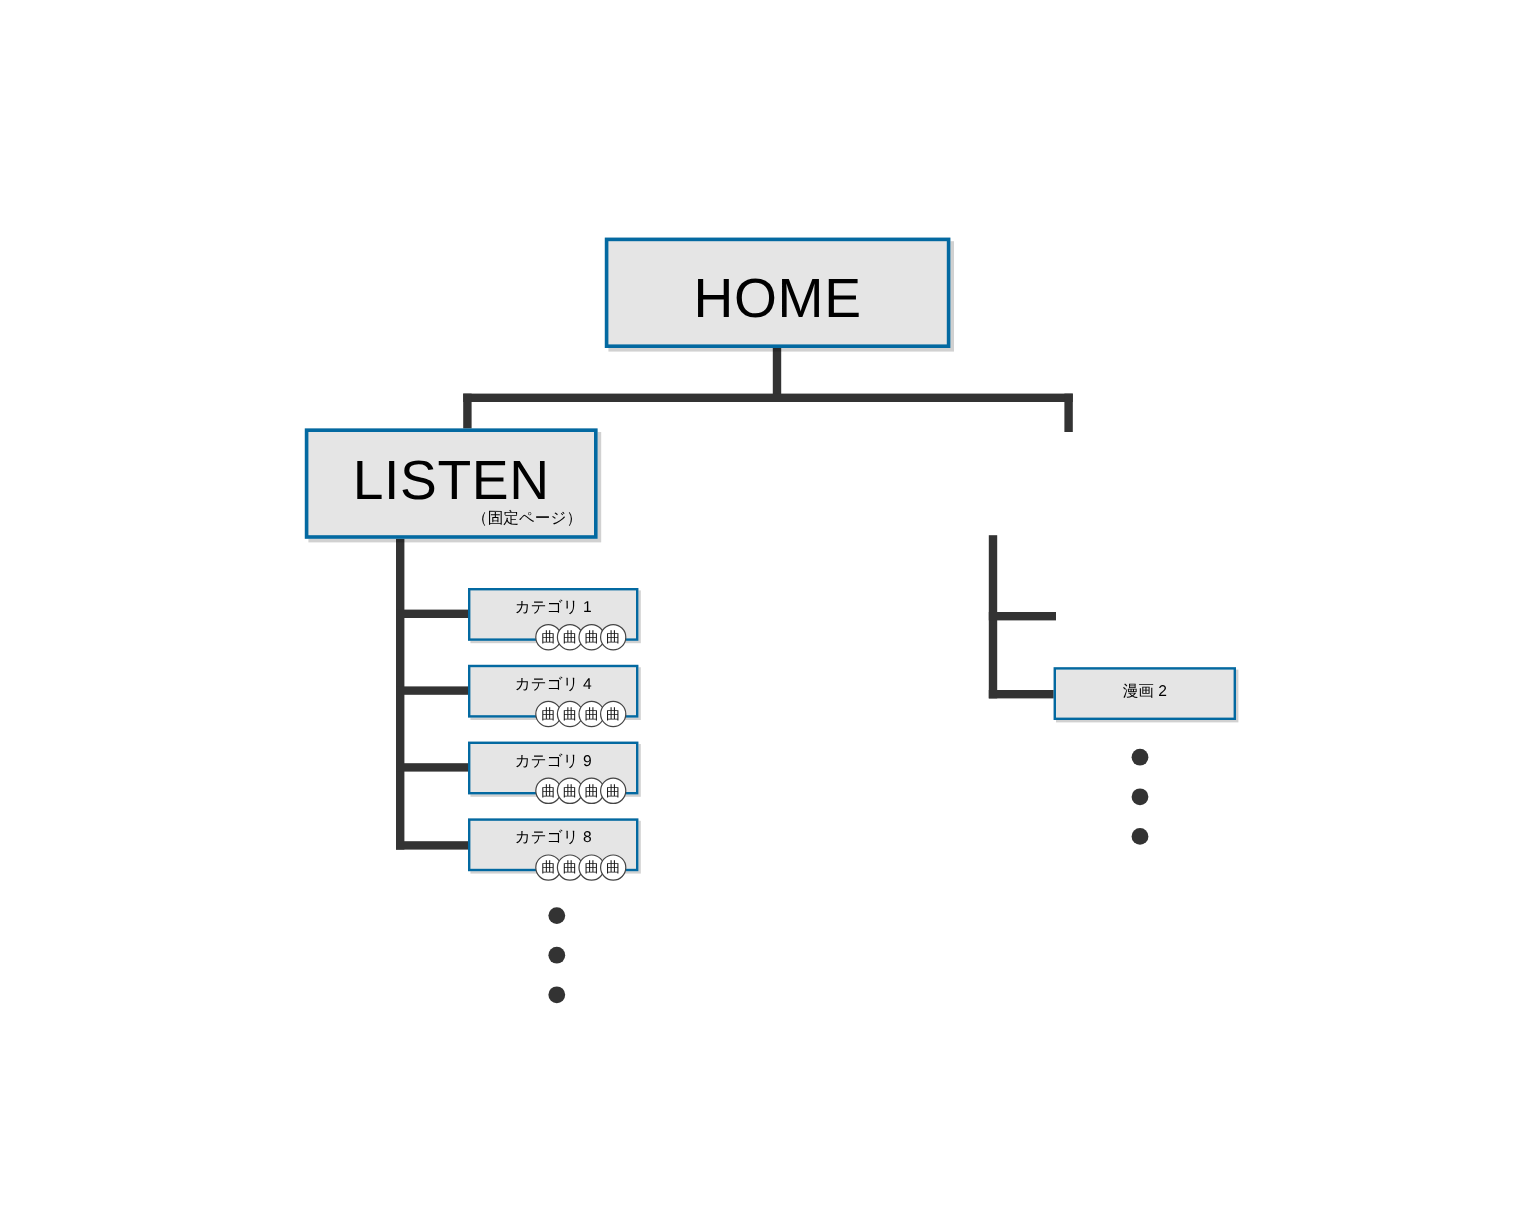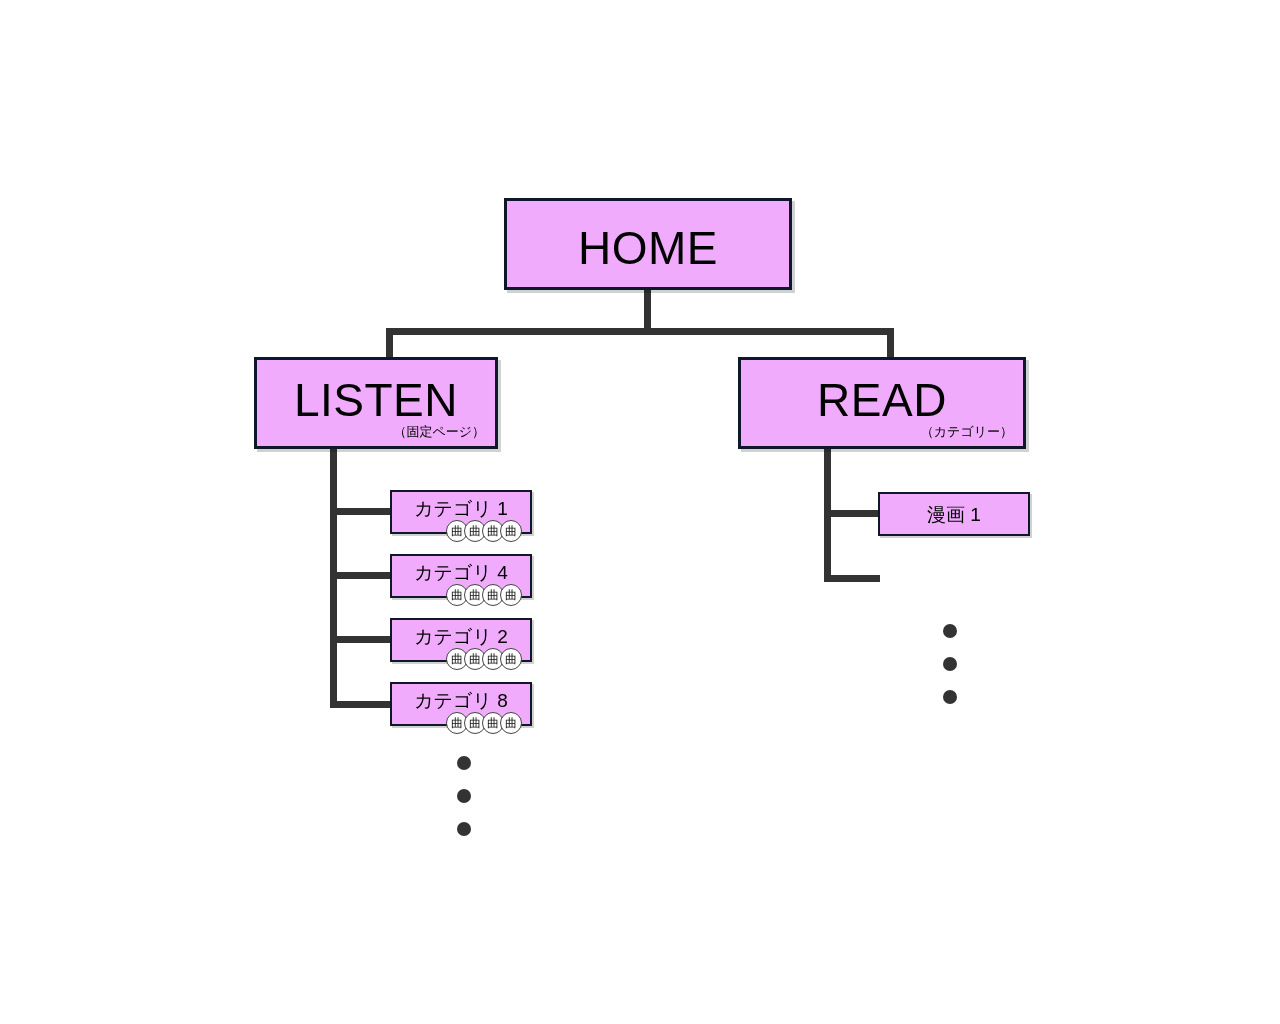--- a/index.html
+++ b/index.html
@@ -23,22 +23,22 @@
   
   .line {
     position: absolute;
     background: #333333;
   }
 
   
   .node {
     position: absolute;
     box-sizing: border-box;
-    background: #f0abfc;
-    border: 3px solid #0f172a;
+    background: #e5e5e5;
+    border: 3px solid #0369a1;
     box-shadow: 3px 3px 0 rgba(0,0,0,0.18);
   }
 
   
   .node-major {
     display: block;
   }
   .node-major .label {
     position: absolute;
     left: 0;
@@ -105,21 +105,21 @@
   
   .node-leaf {
     border-width: 2px;
     box-shadow: 2px 2px 0 rgba(0,0,0,0.18);
   }
   .node-leaf .leaf-label {
     position: absolute;
     left: 0;
     right: 0;
     text-align: center;
-    font-size: 19px;
+    font-size: 13px;
     color: #000000;
     line-height: 1;
   }
 
   
   .cat-box {
     left: 390px;
     width: 142px;
     height: 44px;
   }
@@ -214,24 +214,20 @@
 
   <div class="node node-major" id="node-home">
     <span class="label">HOME</span>
   </div>
 
   <div class="node node-major" id="node-listen">
     <span class="label">LISTEN</span>
     <span class="sublabel">（固定ページ）</span>
   </div>
 
-  <div class="node node-major" id="node-read">
-    <span class="label">READ</span>
-    <span class="sublabel">（カテゴリー）</span>
-  </div>
 
   <div class="node node-leaf cat-box" id="cat-1">
     <span class="leaf-label">カテゴリ 1</span>
     <span class="song-chips">
       <span class="song-chip">曲</span>
       <span class="song-chip">曲</span>
       <span class="song-chip">曲</span>
       <span class="song-chip">曲</span>
     </span>
   </div>
@@ -240,43 +236,43 @@
     <span class="leaf-label">カテゴリ 4</span>
     <span class="song-chips">
       <span class="song-chip">曲</span>
       <span class="song-chip">曲</span>
       <span class="song-chip">曲</span>
       <span class="song-chip">曲</span>
     </span>
   </div>
 
   <div class="node node-leaf cat-box" id="cat-3">
-    <span class="leaf-label">カテゴリ 2</span>
+    <span class="leaf-label">カテゴリ 9</span>
     <span class="song-chips">
       <span class="song-chip">曲</span>
       <span class="song-chip">曲</span>
       <span class="song-chip">曲</span>
       <span class="song-chip">曲</span>
     </span>
   </div>
 
   <div class="node node-leaf cat-box" id="cat-4">
     <span class="leaf-label">カテゴリ 8</span>
     <span class="song-chips">
       <span class="song-chip">曲</span>
       <span class="song-chip">曲</span>
       <span class="song-chip">曲</span>
       <span class="song-chip">曲</span>
     </span>
   </div>
 
-  <div class="node node-leaf manga-box" id="manga-1">
-    <span class="leaf-label">漫画 1</span>
-  </div>
-
+
+  <div class="node node-leaf manga-box" id="manga-2">
+    <span class="leaf-label">漫画 2</span>
+  </div>
 
   <div class="ellipsis" id="ellipsis-listen">
     <span class="dot"></span>
     <span class="dot"></span>
     <span class="dot"></span>
   </div>
 
   <div class="ellipsis" id="ellipsis-read">
     <span class="dot"></span>
     <span class="dot"></span>

